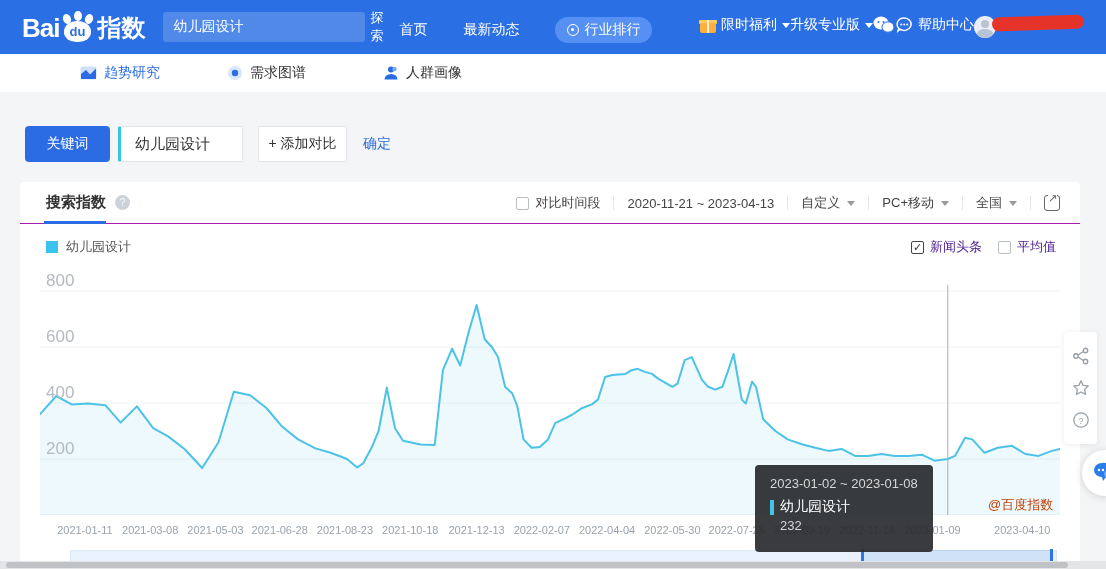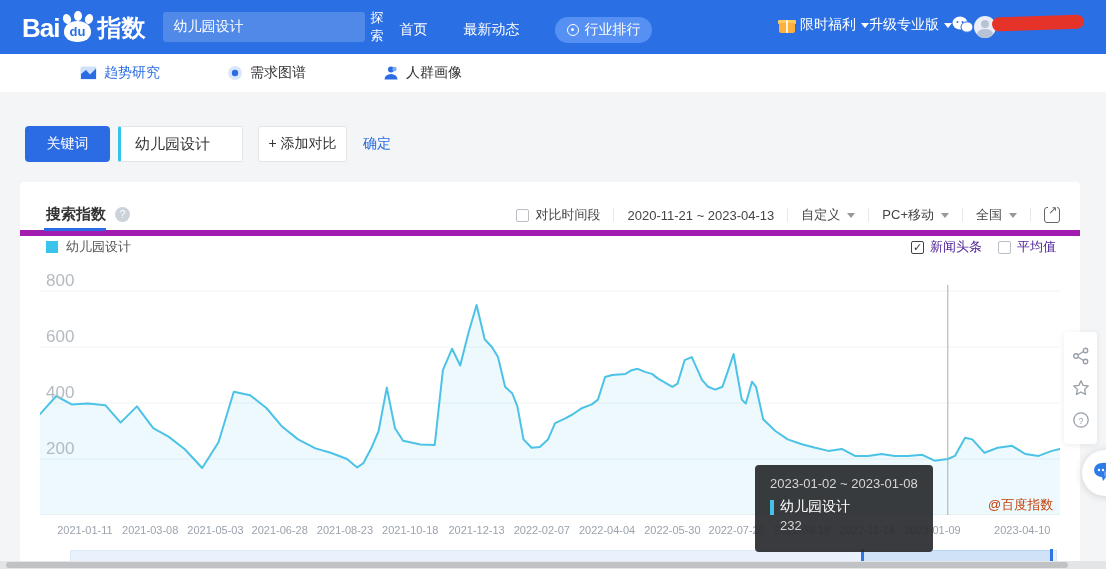--- a/index.html
+++ b/index.html
@@ -50,21 +50,21 @@
             border:none; border-radius:4px; font-size:14px; font-family:inherit; cursor:pointer; }
   .kw-box { position:absolute; left:118px; top:126px; width:125px; height:36px; background:#fff; border:1px solid #e3e5e8;
             border-left:3px solid #32c5e9; border-radius:2px; display:flex; align-items:center; padding-left:14px;
             font-size:15px; color:#333; cursor:pointer; }
   .add-box { position:absolute; left:258px; top:126px; width:89px; height:36px; background:#fff; border:1px solid #e3e5e8;
              border-radius:2px; display:flex; align-items:center; justify-content:center; font-size:14px; color:#333; cursor:pointer; }
   .confirm { position:absolute; left:363px; top:135px; font-size:14px; color:#2b6ce4; cursor:pointer; }
 
   
   .card { position:absolute; left:20px; top:182px; width:1060px; height:387px; background:#fff; border-radius:4px; }
-  .card-head { position:absolute; left:0; top:12px; width:100%; height:42px; border-bottom:6px solid #a21caf; }
+  .card-head { position:absolute; left:0; top:0; width:100%; height:42px; border-bottom:1px solid #a21caf; }
   .tab { position:absolute; left:26px; top:11px; font-size:15px; font-weight:bold; color:#333; }
   .tab-underline { position:absolute; left:24px; bottom:-1px; width:62px; height:3px; background:#2b6ce4; }
   .q-ic { position:absolute; left:95px; top:13px; width:15px; height:15px; border-radius:50%; background:#ccd2d9; color:#fff;
           font-size:10px; text-align:center; line-height:15px; }
   .head-ctrls { position:absolute; right:20px; top:0; height:42px; display:flex; align-items:center; gap:13px; font-size:13px; color:#444; }
   .cb { width:13px; height:13px; border:1px solid #b9bdc4; border-radius:2px; background:#fff; display:inline-block; }
   .cb.checked { border-color:#444; position:relative; }
   .cb.checked::after { content:"\2713"; position:absolute; left:1px; top:-1px; font-size:11px; color:#333; }
   .cbrow { display:flex; align-items:center; gap:6px; cursor:pointer; }
   .vsep { width:1px; height:14px; background:#e8e8e8; }
@@ -148,20 +148,29 @@
       <span class="withcaret" style="cursor:pointer;">
         <span>升级专业版</span>
         <span class="caret-w"></span>
       </span>
       <svg class="hicon" width="22" height="18" viewBox="0 0 22 18" style="cursor:pointer;">
         <ellipse cx="8" cy="7" rx="7.5" ry="6.5" fill="#fff"></ellipse>
         <ellipse cx="15" cy="11" rx="6" ry="5.2" fill="#fff" stroke="#2b6fe4" stroke-width="1"></ellipse>
         <circle cx="5.5" cy="6" r="1" fill="#2b6fe4"></circle>
           <circle cx="10.5" cy="6" r="1" fill="#2b6fe4"></circle>
       </svg>
+      <span class="hicon" style="cursor:pointer;">
+        <svg width="18" height="18" viewBox="0 0 18 18">
+          <path d="M9 2 a7 6.2 0 1 1 -4 11.2 L3 15 l0.8 -2.8 A7 6.2 0 0 1 9 2Z" fill="none" stroke="#fff" stroke-width="1.4"></path>
+          <circle cx="6.2" cy="8.4" r="1" fill="#fff"></circle>
+            <circle cx="9.2" cy="8.4" r="1" fill="#fff"></circle>
+            <circle cx="12.2" cy="8.4" r="1" fill="#fff"></circle>
+        </svg>
+        <span>帮助中心</span>
+      </span>
       <span class="avatar"></span>
       <span class="redact"></span>
     </div>
   </div>
 
   <div class="subnav">
     <div class="sn-item sn-trend active">
       <svg width="17" height="16" viewBox="0 0 17 16">
         <rect x="0.5" y="1.5" width="16" height="13" rx="1.5" fill="#cfe0fb"></rect>
         <path d="M1 14 L1 9 L6 5 L10 9.5 L16 3.5 L16 14 Z" fill="#2b6ce4"></path>

